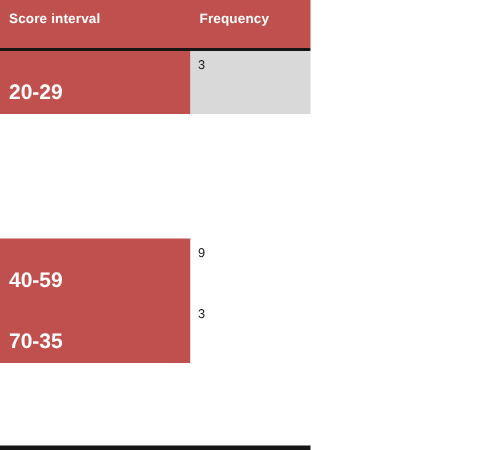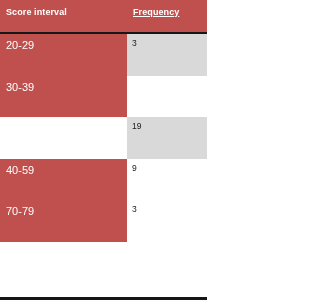--- a/index.html
+++ b/index.html
@@ -34,21 +34,21 @@
   .th {
     position: absolute;
     top: 7px;
     font-size: 9px;
     font-weight: bold;
     color: #ffffff;
     letter-spacing: 0.1px;
     white-space: nowrap;
   }
   .th.col-label { left: 6px; }
-  .th.col-value { left: 133px; text-decoration: underline; }
+  .th.col-value { left: 133px; }
 
   .header-rule {
     position: absolute;
     left: 0;
     top: 32px;
     width: 207px;
     height: 2px;
     background: #161616;
   }
 
@@ -70,23 +70,23 @@
     left: 0;
     top: 0;
     width: 127px;
     height: 100%;
     background: var(--accent, #c0504d);
     box-sizing: border-box;
   }
   .cell-label span {
     position: absolute;
     left: 6px;
-    top: 5px;
-    font-size: 11px;
-    font-weight: normal;
+    top: 19px;
+    font-size: 14px;
+    font-weight: bold;
     color: #ffffff;
     white-space: nowrap;
   }
   .cell-value {
     position: absolute;
     left: 127px;
     top: 0;
     width: 80px;
     height: 100%;
     box-sizing: border-box;
@@ -126,40 +126,34 @@
   <div class="table-body" id="table-body">
       <div class="row banded">
         <div class="cell-label">
           <span>20-29</span>
         </div>
         <div class="cell-value">
           <span>3</span>
         </div>
       </div>
       <div class="row plain">
-        <div class="cell-label">
-          <span>30-39</span>
-        </div>
       </div>
       <div class="row banded">
-        <div class="cell-value">
-          <span>19</span>
-        </div>
       </div>
       <div class="row plain">
         <div class="cell-label">
           <span>40-59</span>
         </div>
         <div class="cell-value">
           <span>9</span>
         </div>
       </div>
       <div class="row plain">
         <div class="cell-label">
-          <span>70-79</span>
+          <span>70-35</span>
         </div>
         <div class="cell-value">
           <span>3</span>
         </div>
       </div>
     </div>
 
   <div class="bottom-rule"></div>
 </div>
 

